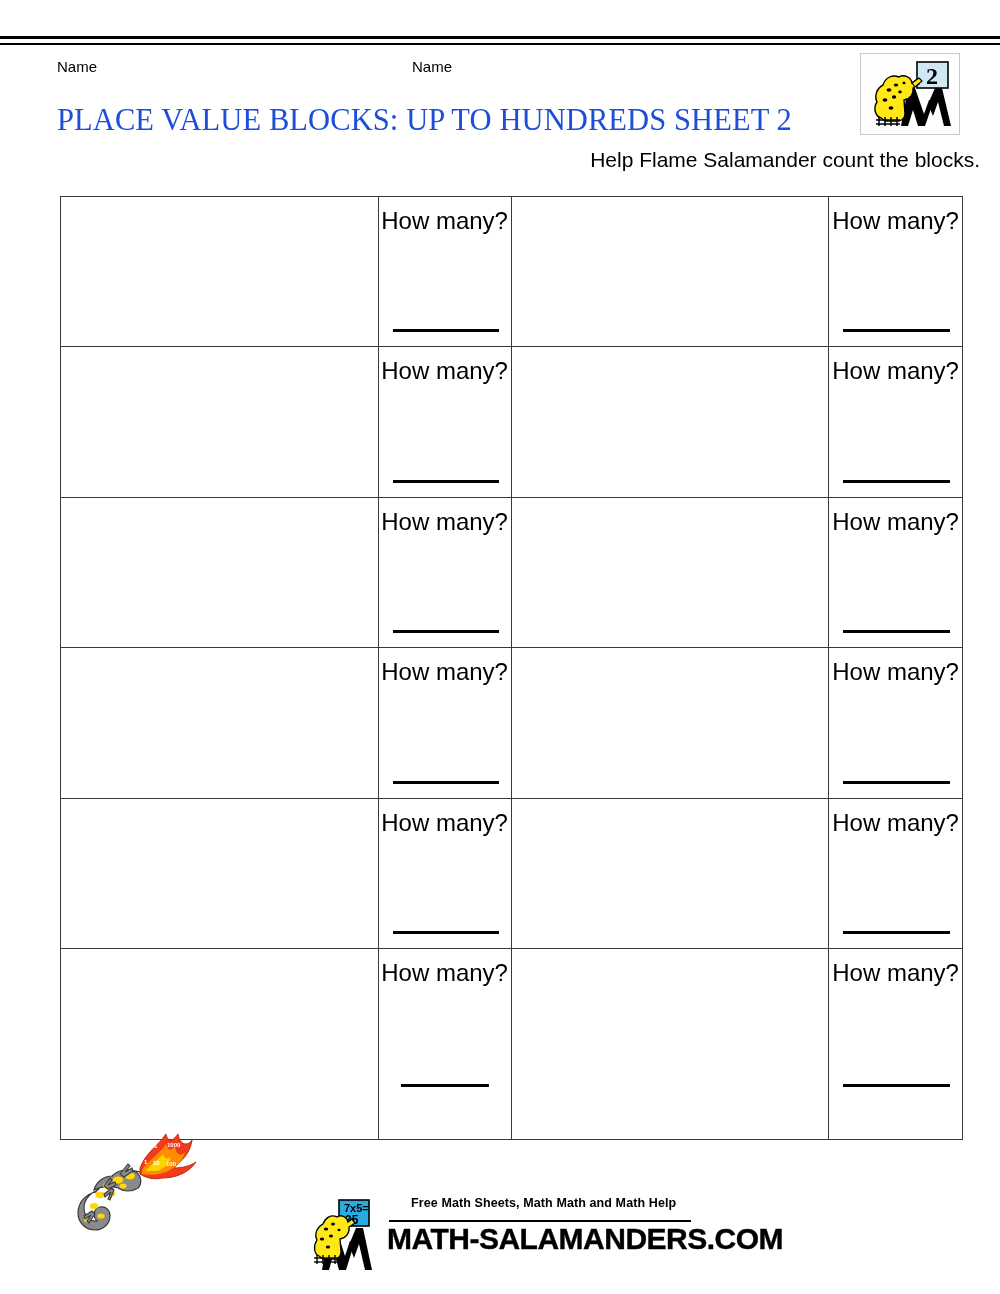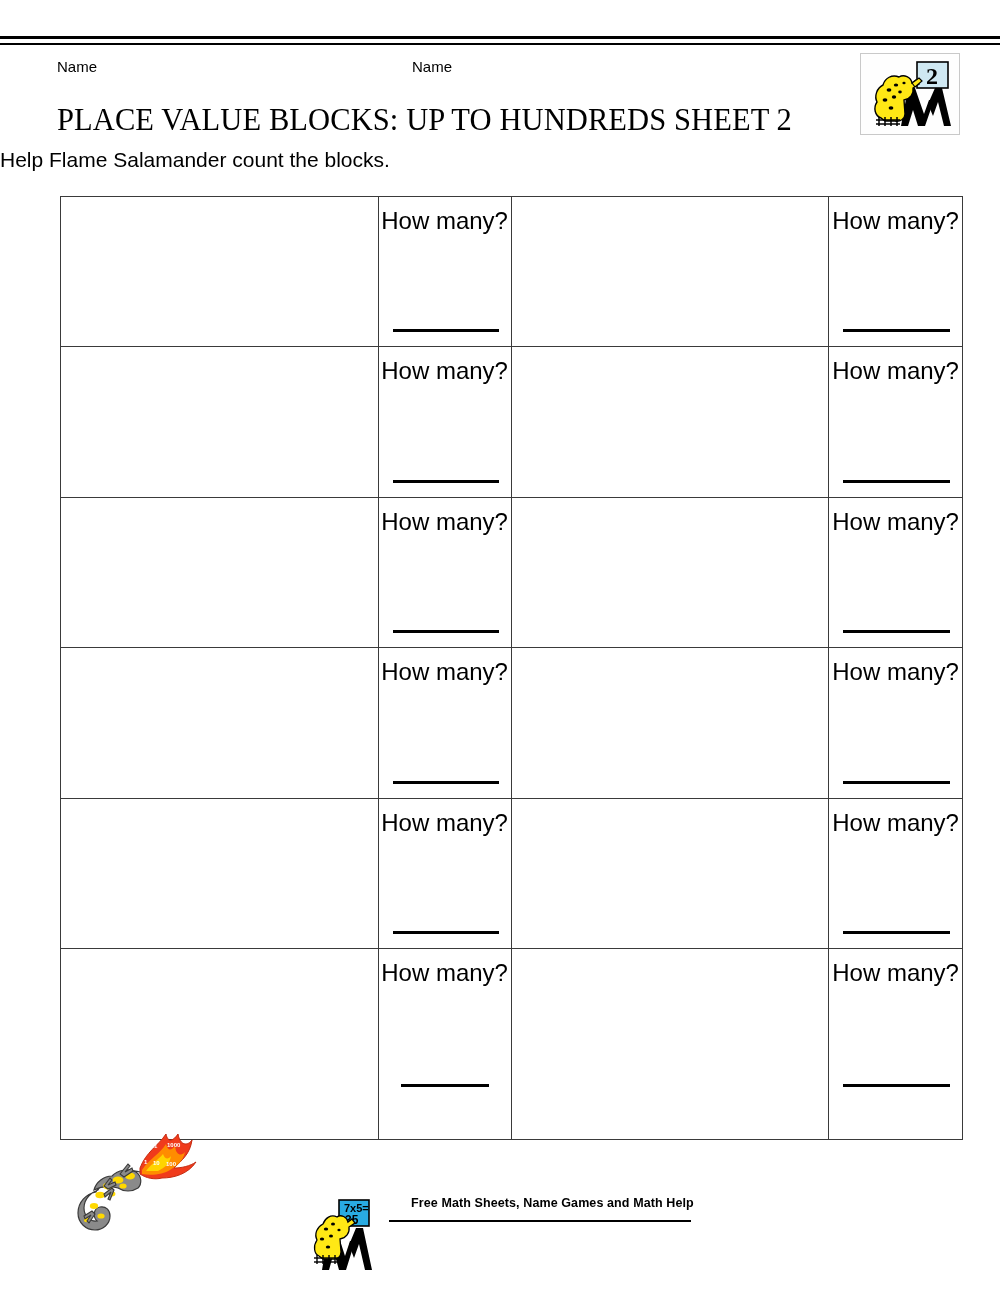--- a/index.html
+++ b/index.html
@@ -37,28 +37,28 @@
   .meta-name { position: absolute; left: 0; top: 0; text-align: right; }
   .meta-date { position: absolute; left: 355px; top: 0; }
 
   
   .main-title {
     position: absolute;
     left: 57px; top: 103px;
     font-family: "Liberation Serif", serif;
     font-size: 30.5px;
     letter-spacing: 0.1px;
-    color: #000000;
+    color: #1d4ed8;
     white-space: nowrap;
   }
   .sub-title {
     position: absolute;
     left: 0; top: 148px; width: 1000px;
-    text-align: left;
-    padding-right: 27px;
+    text-align: right;
+    padding-right: 20px;
     font-size: 21px;
     color: #000;
   }
 
   
   .badge-logo {
     position: absolute;
     left: 860px; top: 53px;
     width: 100px; height: 82px;
     border: 1px solid #c9c9c9;
@@ -387,15 +387,16 @@
       <g stroke="#000" stroke-width="1.4" fill="none">
         <line x1="6" y1="61" x2="6" y2="70"></line>
           <line x1="12" y1="61" x2="12" y2="70"></line>
         <line x1="18" y1="61" x2="18" y2="70"></line>
           <line x1="24" y1="61" x2="24" y2="70"></line>
         <line x1="3" y1="64" x2="27" y2="64"></line>
           <line x1="3" y1="68" x2="27" y2="68"></line>
       </g>
     </g>
   </svg>
-  <div class="footer-tagline">Free Math Sheets, Name Games and Math Help</div>
+  <div class="footer-tagline">Free Math Sheets, Math Math and Math Help</div>
   <div class="footer-rule"></div>
+  <div class="footer-domain">MATH-SALAMANDERS.COM</div>
 </div>
 
 </body></html>

